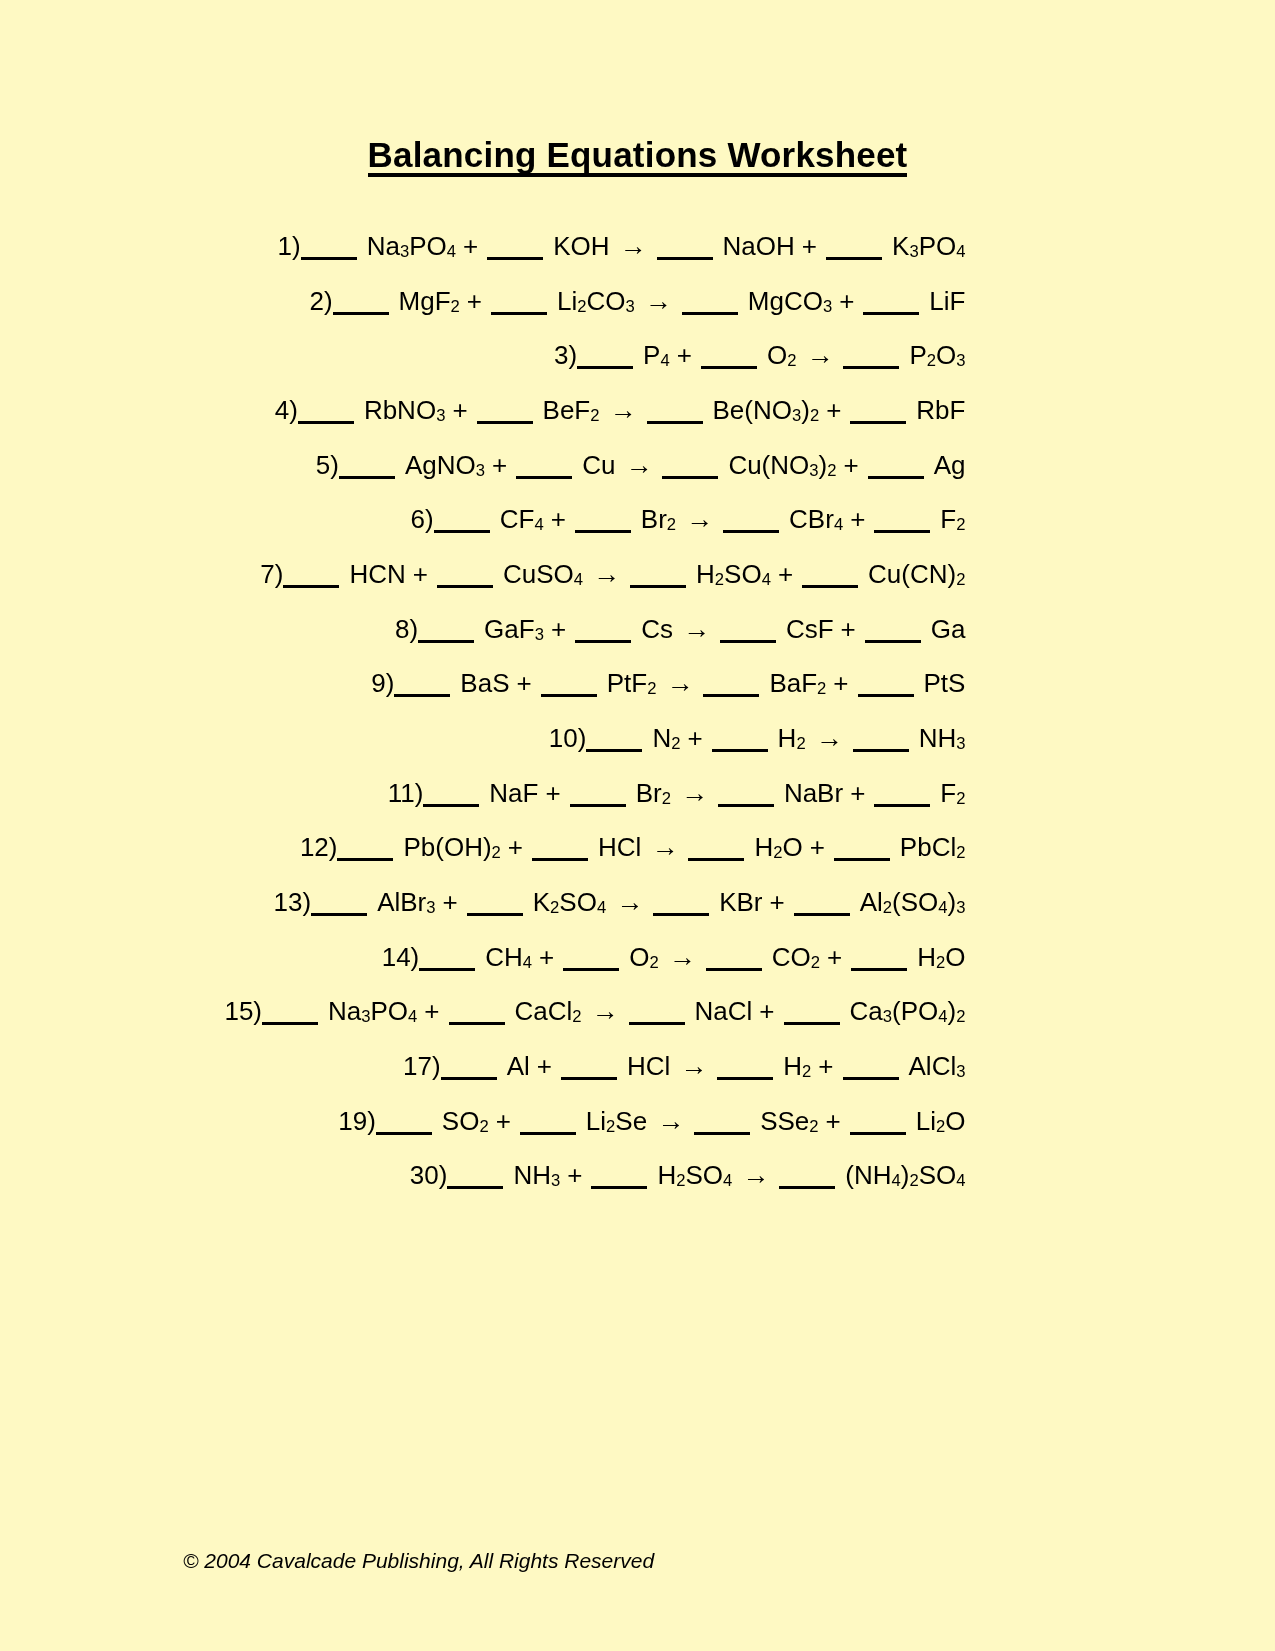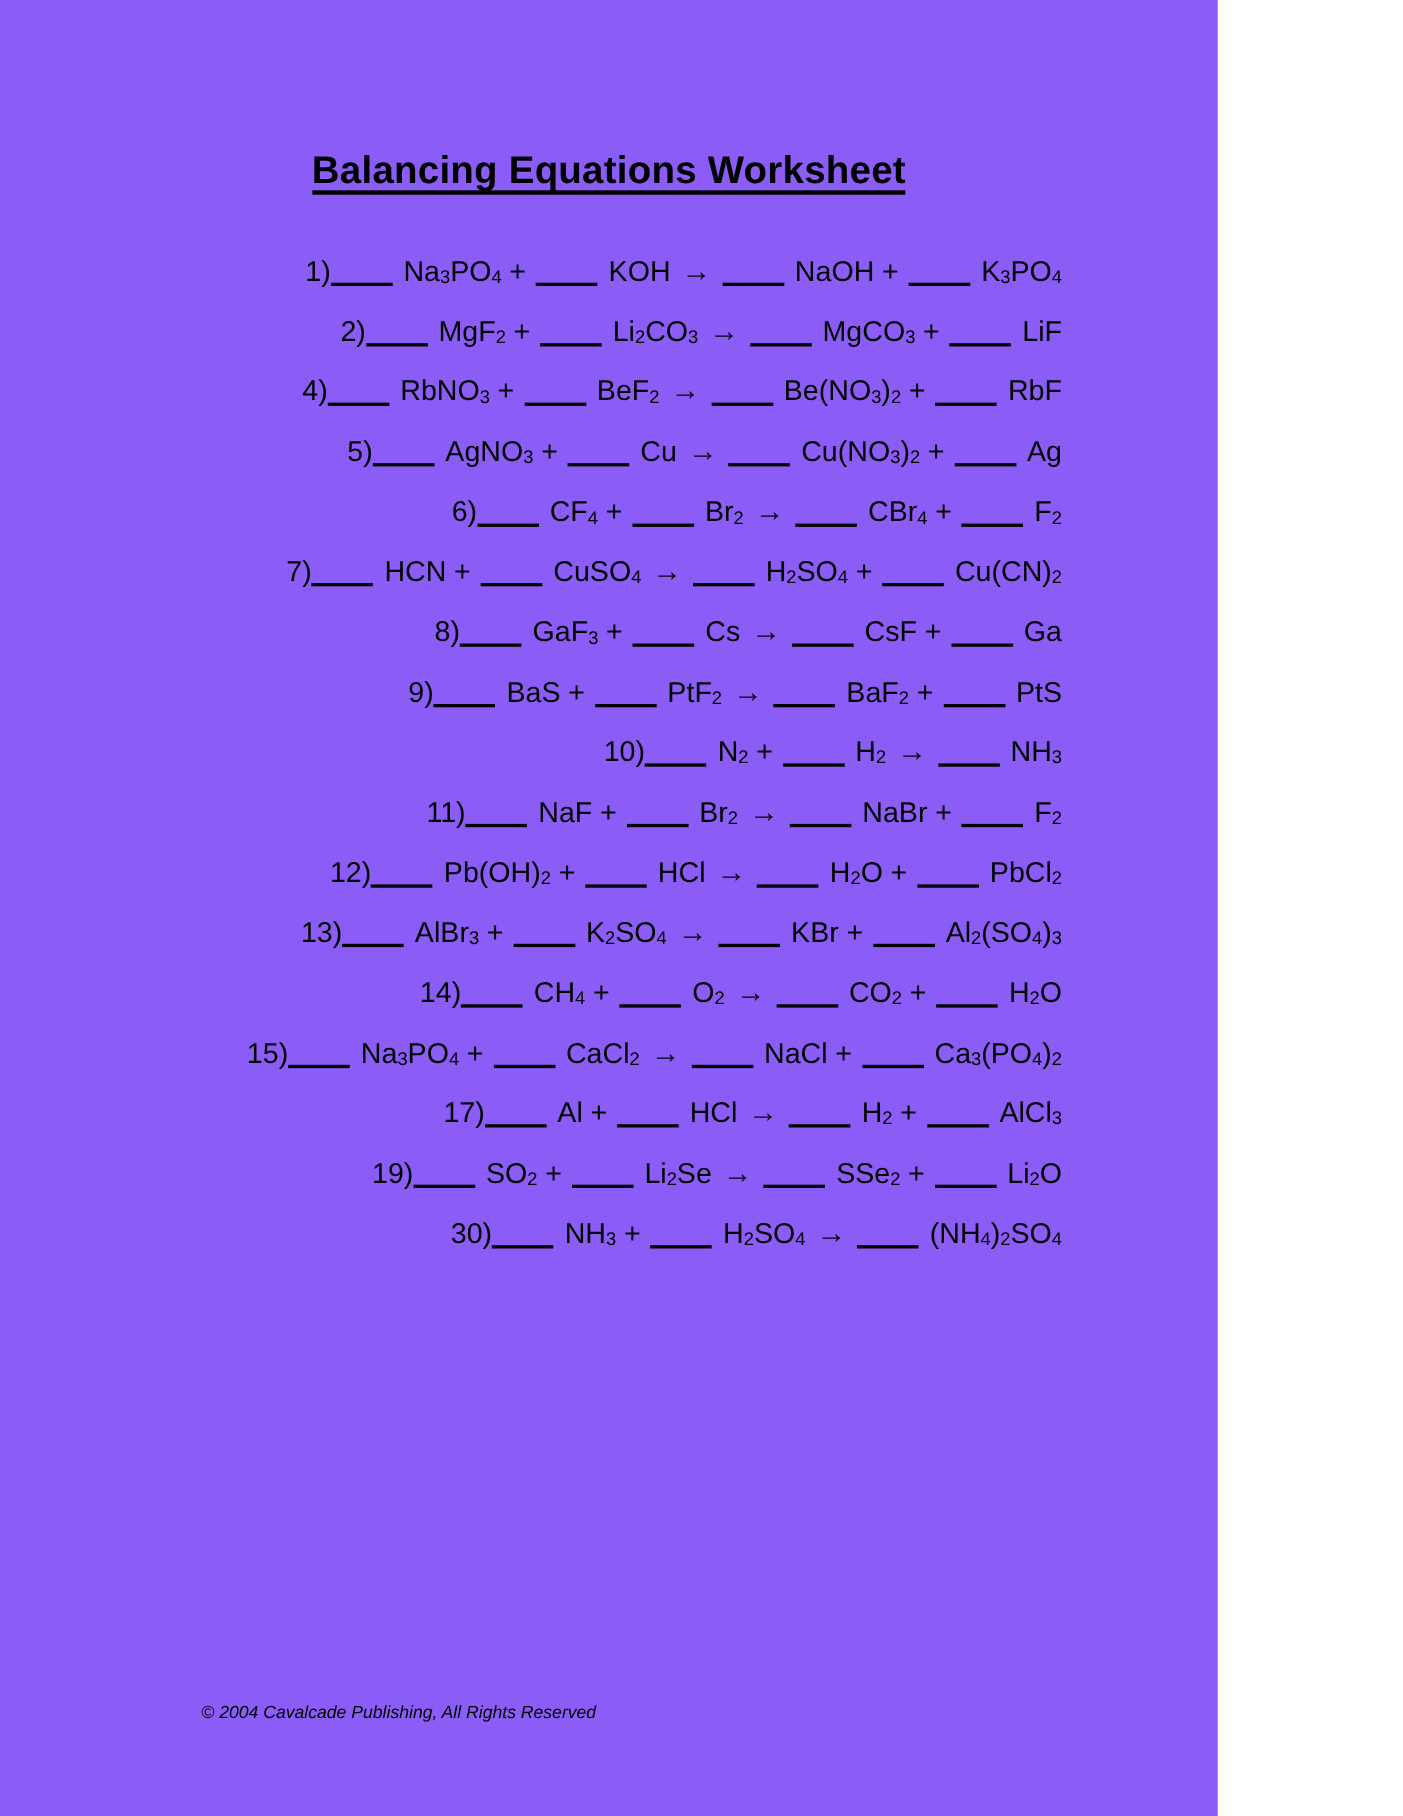--- a/index.html
+++ b/index.html
@@ -1,20 +1,20 @@
 <!DOCTYPE html>
 <html><head>
 <meta charset="utf-8">
 <style>
   html, body { margin: 0; padding: 0; background: #ffffff; }
   .page {
     position: relative;
-    width: 1107px;
+    width: 1275px;
     height: 1651px;
-    background: #8b5cf6;
+    background: #fef9c3;
     color: #000000;
     font-family: "Liberation Sans", "DejaVu Sans", sans-serif;
     overflow: hidden;
   }
   .title-wrap {
     position: absolute;
     top: 136px;
     left: 0;
     width: 100%;
     text-align: center;
@@ -56,39 +56,40 @@
     height: 20px;
     border-bottom: 3px solid #000;
     margin-bottom: -5px;
     margin-right: 10px;
   }
   .op { margin: 0 9px 0 7px; }
   .op.arrow { margin: 0 10px; font-size: 27px; }
   .footer-left, .footer-right {
     position: absolute;
     top: 1549px;
-    font-size: 16px;
+    font-size: 21px;
     font-style: italic;
     white-space: nowrap;
   }
   .footer-left { left: 183px; }
   .footer-right { right: 185px; }
 </style>
 </head>
 <body>
 
 <div class="page">
 
   <div class="title-wrap">
     <span class="title-text">Balancing Equations Worksheet</span>
   </div>
 
   <div class="eq-list">
       <div class="eq-row"><span class="eq-num">1)</span><span class="eq-body"><span class="blank"></span><span class="formula">Na<sub>3</sub>PO<sub>4</sub></span><span class="op">+</span><span class="blank"></span><span class="formula">KOH</span><span class="op arrow">→</span><span class="blank"></span><span class="formula">NaOH</span><span class="op">+</span><span class="blank"></span><span class="formula">K<sub>3</sub>PO<sub>4</sub></span></span></div>
       <div class="eq-row"><span class="eq-num">2)</span><span class="eq-body"><span class="blank"></span><span class="formula">MgF<sub>2</sub></span><span class="op">+</span><span class="blank"></span><span class="formula">Li<sub>2</sub>CO<sub>3</sub></span><span class="op arrow">→</span><span class="blank"></span><span class="formula">MgCO<sub>3</sub></span><span class="op">+</span><span class="blank"></span><span class="formula">LiF</span></span></div>
+      <div class="eq-row"><span class="eq-num">3)</span><span class="eq-body"><span class="blank"></span><span class="formula">P<sub>4</sub></span><span class="op">+</span><span class="blank"></span><span class="formula">O<sub>2</sub></span><span class="op arrow">→</span><span class="blank"></span><span class="formula">P<sub>2</sub>O<sub>3</sub></span></span></div>
       <div class="eq-row"><span class="eq-num">4)</span><span class="eq-body"><span class="blank"></span><span class="formula">RbNO<sub>3</sub></span><span class="op">+</span><span class="blank"></span><span class="formula">BeF<sub>2</sub></span><span class="op arrow">→</span><span class="blank"></span><span class="formula">Be(NO<sub>3</sub>)<sub>2</sub></span><span class="op">+</span><span class="blank"></span><span class="formula">RbF</span></span></div>
       <div class="eq-row"><span class="eq-num">5)</span><span class="eq-body"><span class="blank"></span><span class="formula">AgNO<sub>3</sub></span><span class="op">+</span><span class="blank"></span><span class="formula">Cu</span><span class="op arrow">→</span><span class="blank"></span><span class="formula">Cu(NO<sub>3</sub>)<sub>2</sub></span><span class="op">+</span><span class="blank"></span><span class="formula">Ag</span></span></div>
       <div class="eq-row"><span class="eq-num">6)</span><span class="eq-body"><span class="blank"></span><span class="formula">CF<sub>4</sub></span><span class="op">+</span><span class="blank"></span><span class="formula">Br<sub>2</sub></span><span class="op arrow">→</span><span class="blank"></span><span class="formula">CBr<sub>4</sub></span><span class="op">+</span><span class="blank"></span><span class="formula">F<sub>2</sub></span></span></div>
       <div class="eq-row"><span class="eq-num">7)</span><span class="eq-body"><span class="blank"></span><span class="formula">HCN</span><span class="op">+</span><span class="blank"></span><span class="formula">CuSO<sub>4</sub></span><span class="op arrow">→</span><span class="blank"></span><span class="formula">H<sub>2</sub>SO<sub>4</sub></span><span class="op">+</span><span class="blank"></span><span class="formula">Cu(CN)<sub>2</sub></span></span></div>
       <div class="eq-row"><span class="eq-num">8)</span><span class="eq-body"><span class="blank"></span><span class="formula">GaF<sub>3</sub></span><span class="op">+</span><span class="blank"></span><span class="formula">Cs</span><span class="op arrow">→</span><span class="blank"></span><span class="formula">CsF</span><span class="op">+</span><span class="blank"></span><span class="formula">Ga</span></span></div>
       <div class="eq-row"><span class="eq-num">9)</span><span class="eq-body"><span class="blank"></span><span class="formula">BaS</span><span class="op">+</span><span class="blank"></span><span class="formula">PtF<sub>2</sub></span><span class="op arrow">→</span><span class="blank"></span><span class="formula">BaF<sub>2</sub></span><span class="op">+</span><span class="blank"></span><span class="formula">PtS</span></span></div>
       <div class="eq-row"><span class="eq-num">10)</span><span class="eq-body"><span class="blank"></span><span class="formula">N<sub>2</sub></span><span class="op">+</span><span class="blank"></span><span class="formula">H<sub>2</sub></span><span class="op arrow">→</span><span class="blank"></span><span class="formula">NH<sub>3</sub></span></span></div>
       <div class="eq-row"><span class="eq-num">11)</span><span class="eq-body"><span class="blank"></span><span class="formula">NaF</span><span class="op">+</span><span class="blank"></span><span class="formula">Br<sub>2</sub></span><span class="op arrow">→</span><span class="blank"></span><span class="formula">NaBr</span><span class="op">+</span><span class="blank"></span><span class="formula">F<sub>2</sub></span></span></div>
       <div class="eq-row"><span class="eq-num">12)</span><span class="eq-body"><span class="blank"></span><span class="formula">Pb(OH)<sub>2</sub></span><span class="op">+</span><span class="blank"></span><span class="formula">HCl</span><span class="op arrow">→</span><span class="blank"></span><span class="formula">H<sub>2</sub>O</span><span class="op">+</span><span class="blank"></span><span class="formula">PbCl<sub>2</sub></span></span></div>
       <div class="eq-row"><span class="eq-num">13)</span><span class="eq-body"><span class="blank"></span><span class="formula">AlBr<sub>3</sub></span><span class="op">+</span><span class="blank"></span><span class="formula">K<sub>2</sub>SO<sub>4</sub></span><span class="op arrow">→</span><span class="blank"></span><span class="formula">KBr</span><span class="op">+</span><span class="blank"></span><span class="formula">Al<sub>2</sub>(SO<sub>4</sub>)<sub>3</sub></span></span></div>

